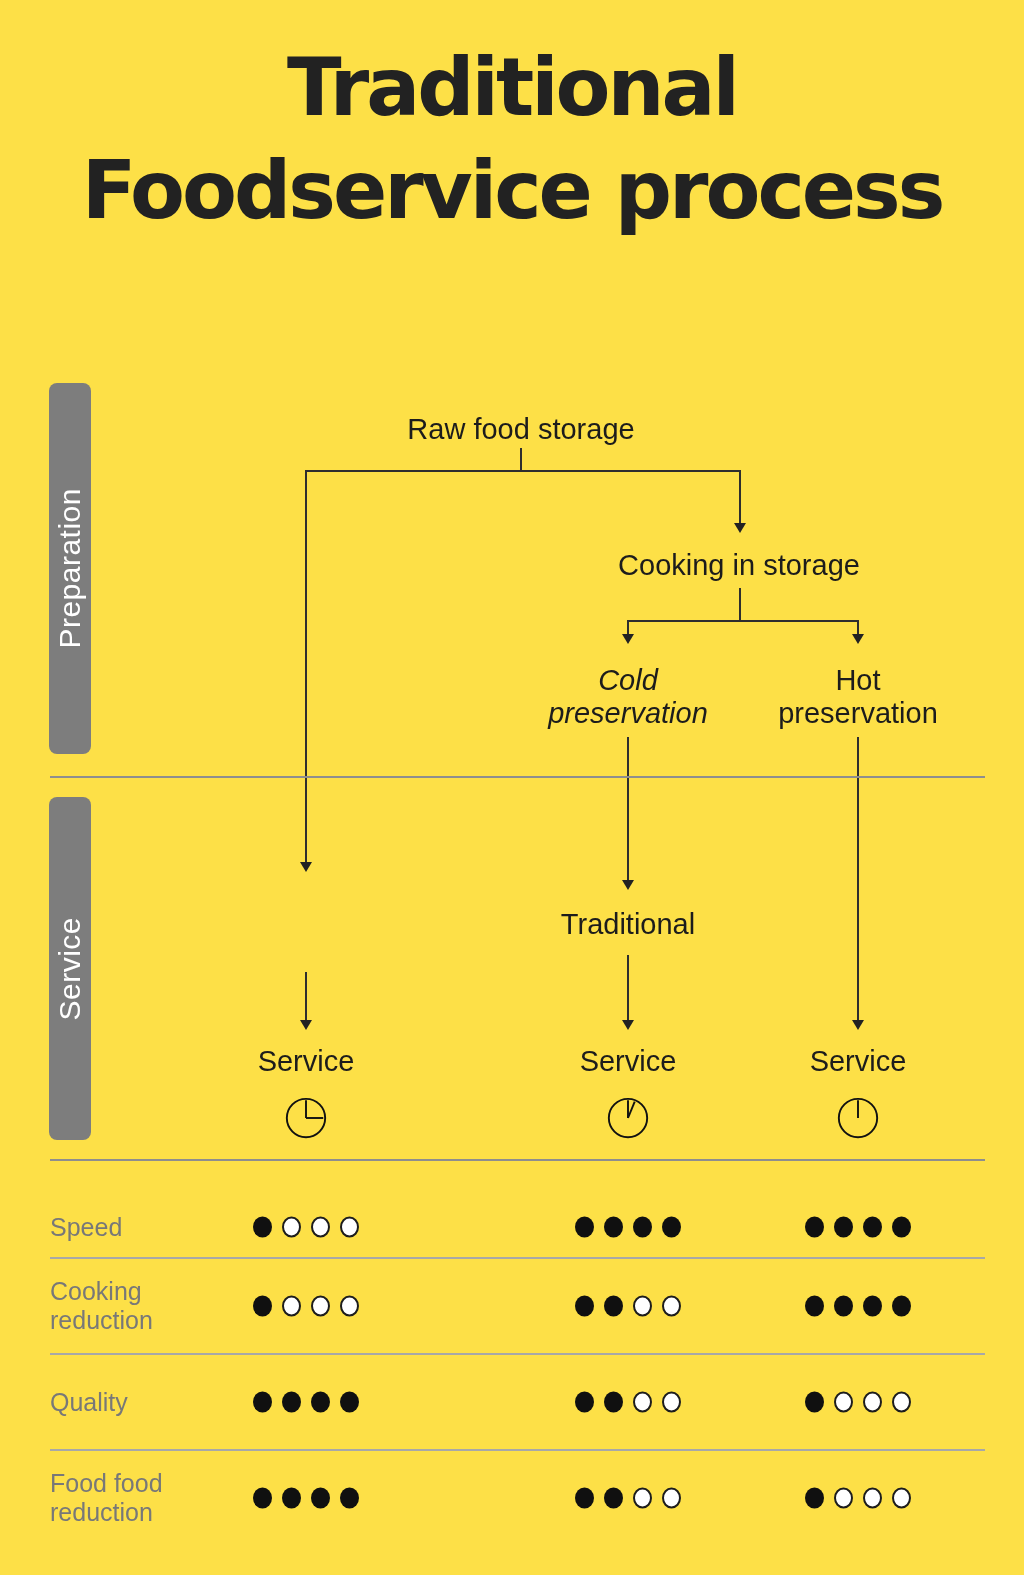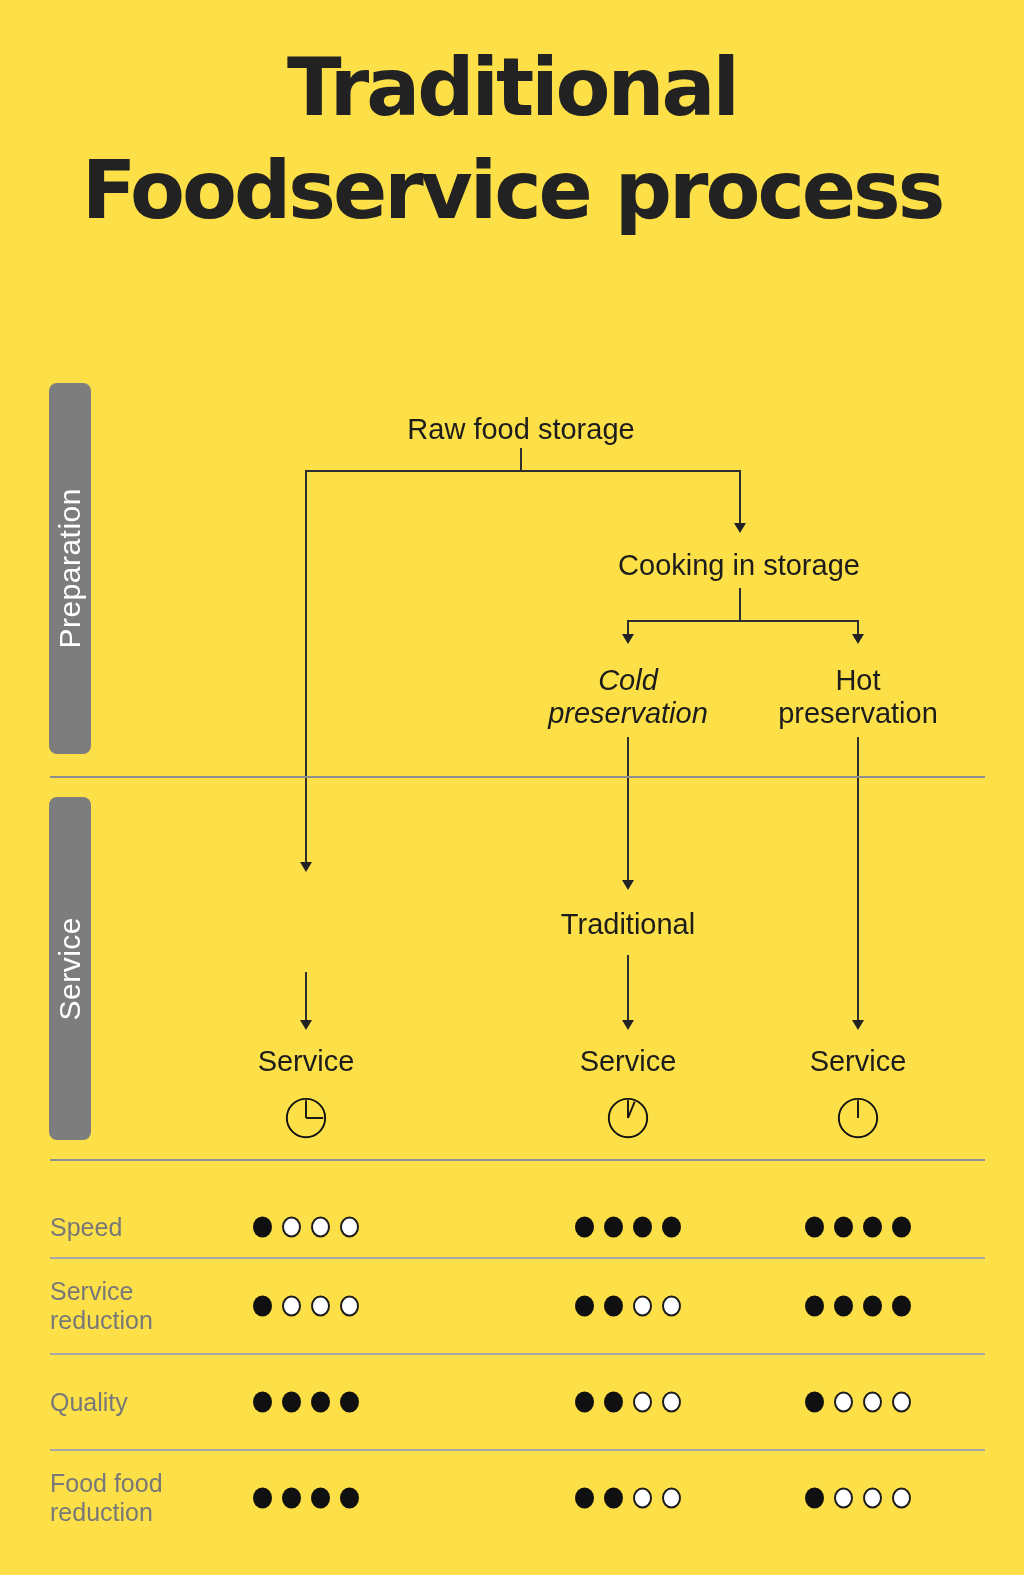--- a/index.html
+++ b/index.html
@@ -147,21 +147,21 @@
         <span class="dot dot-filled"></span>
       </div>
     <div class="dots" style="left:755px;">
         <span class="dot dot-filled"></span>
         <span class="dot dot-filled"></span>
         <span class="dot dot-filled"></span>
         <span class="dot dot-filled"></span>
       </div>
   </div>
   <div class="trow" style="top:1259px;height:94px;">
-    <div class="rlabel">Service reduction</div>
+    <div class="rlabel">Cooking reduction</div>
     <div class="dots" style="left:203px;">
         <span class="dot dot-filled"></span>
         <span class="dot dot-empty"></span>
         <span class="dot dot-empty"></span>
         <span class="dot dot-empty"></span>
       </div>
     <div class="dots" style="left:525px;">
         <span class="dot dot-filled"></span>
         <span class="dot dot-filled"></span>
         <span class="dot dot-empty"></span>

